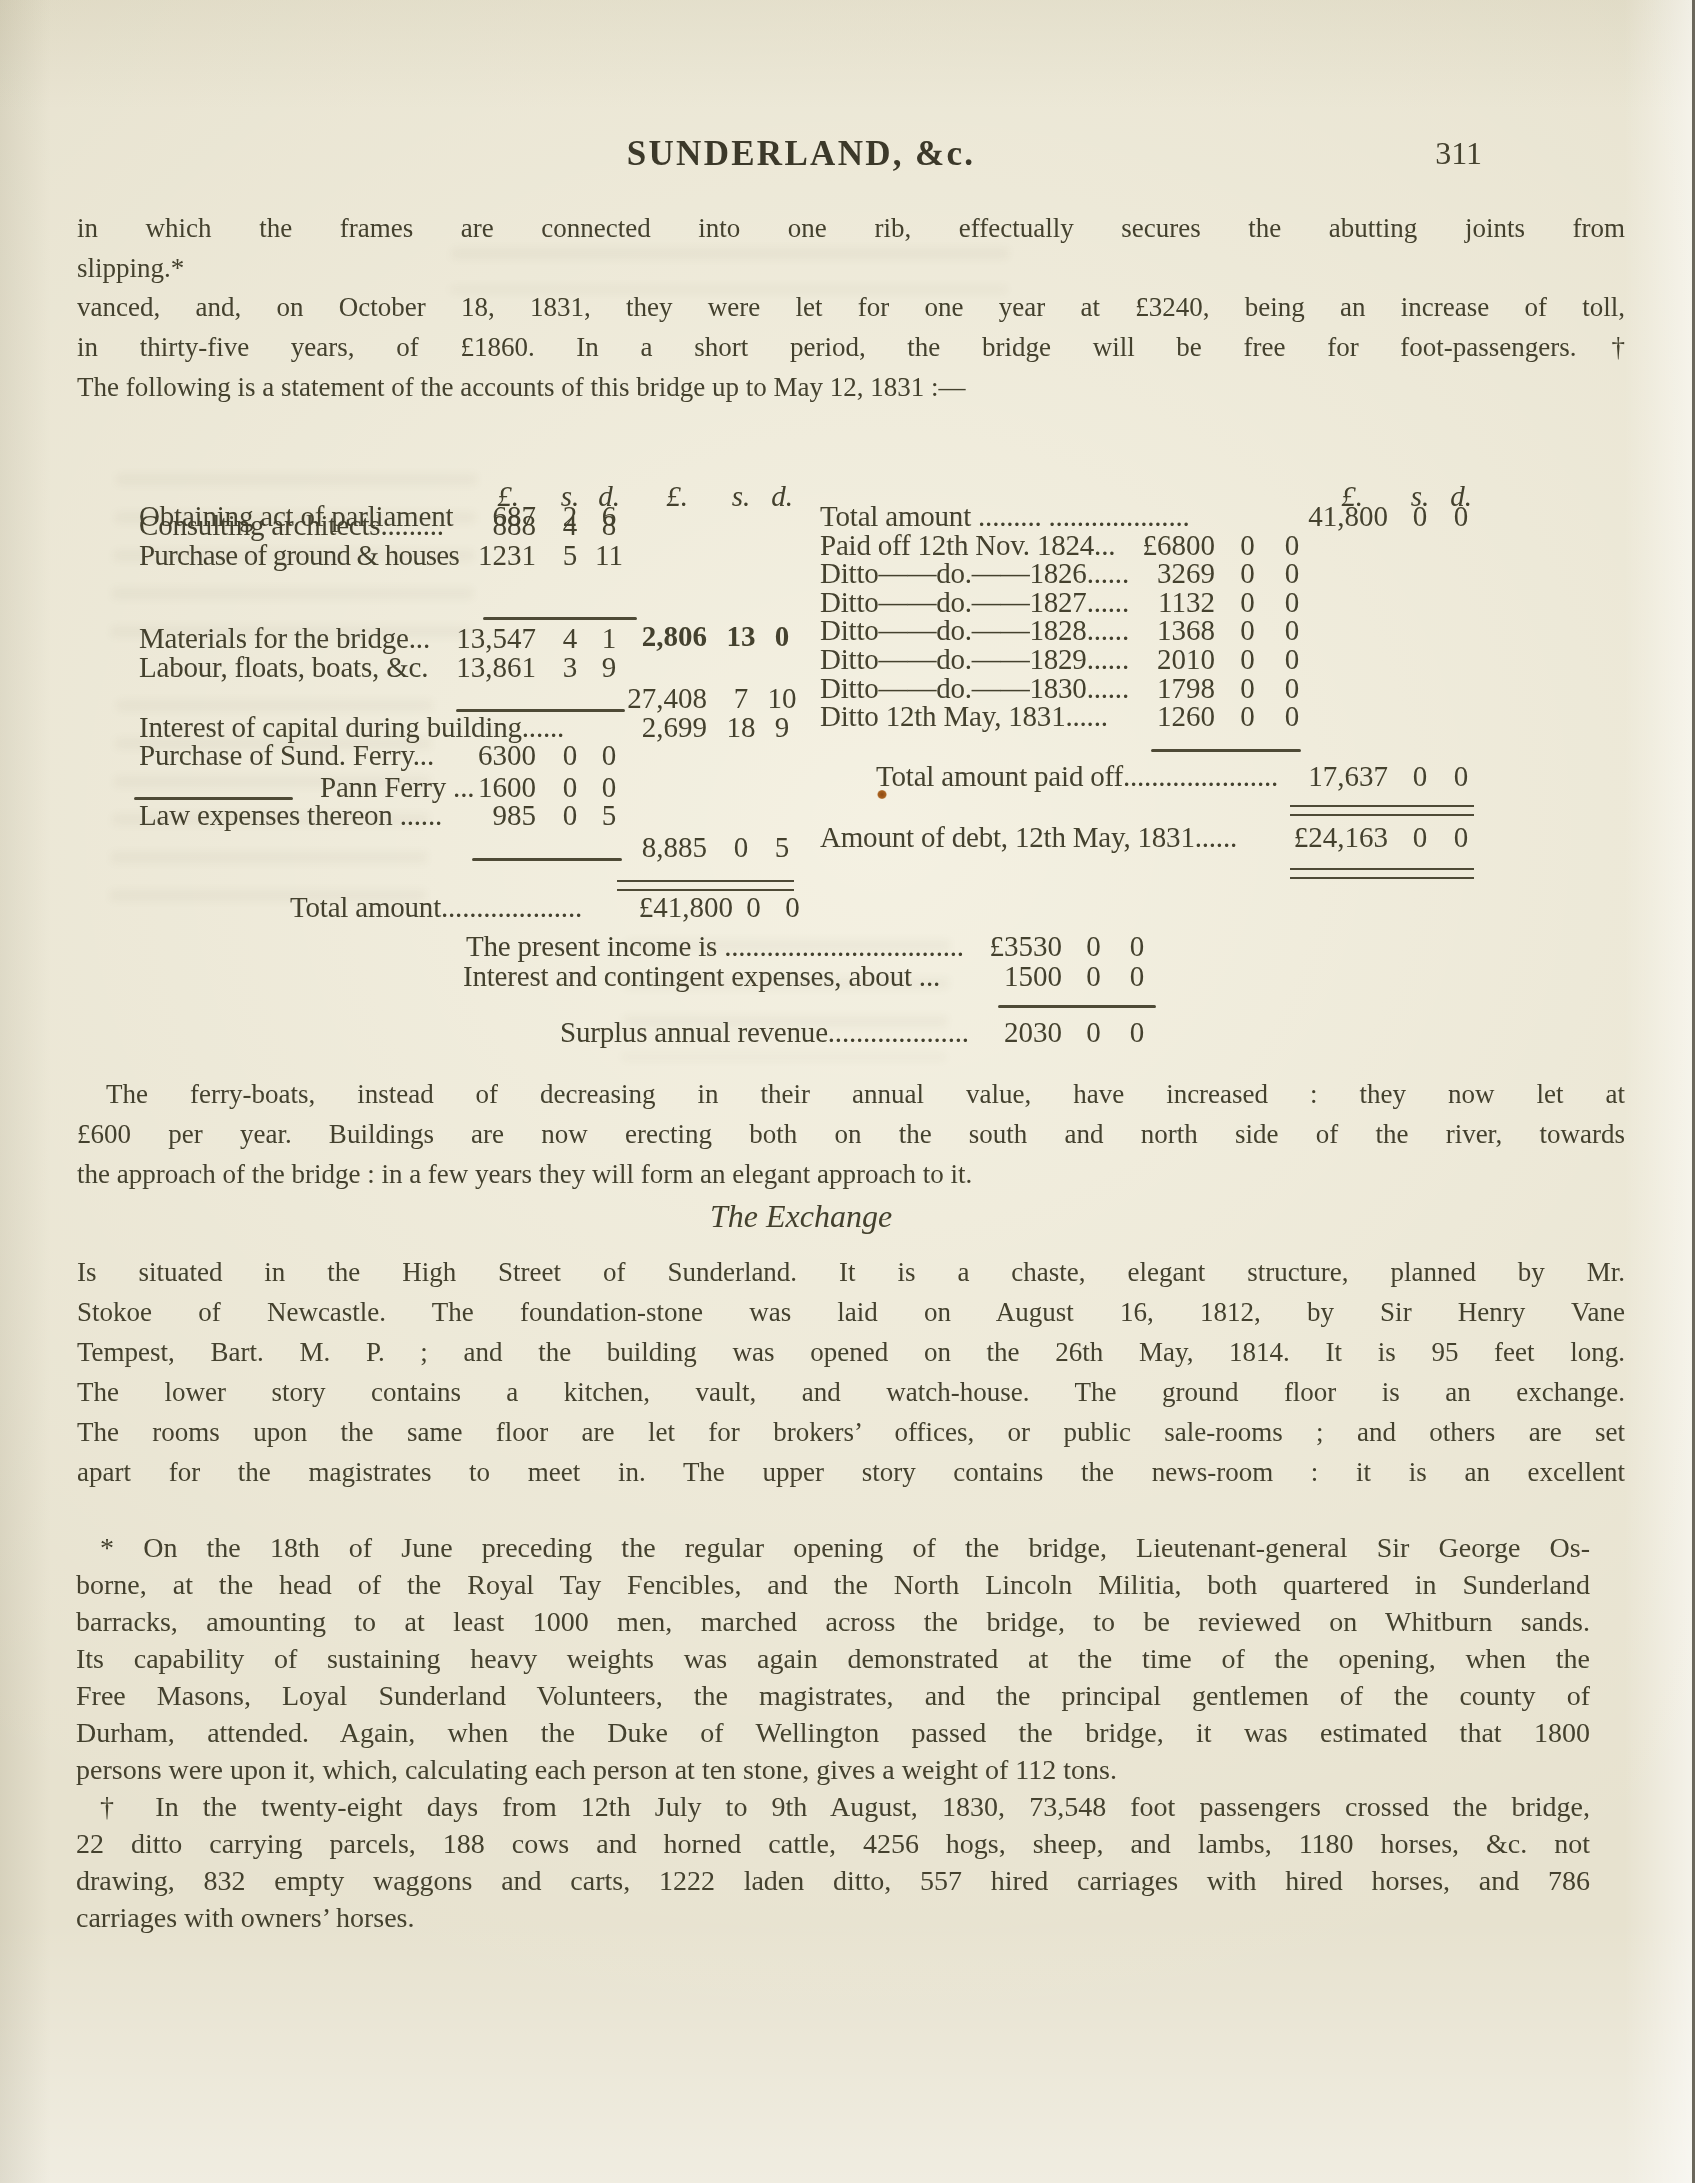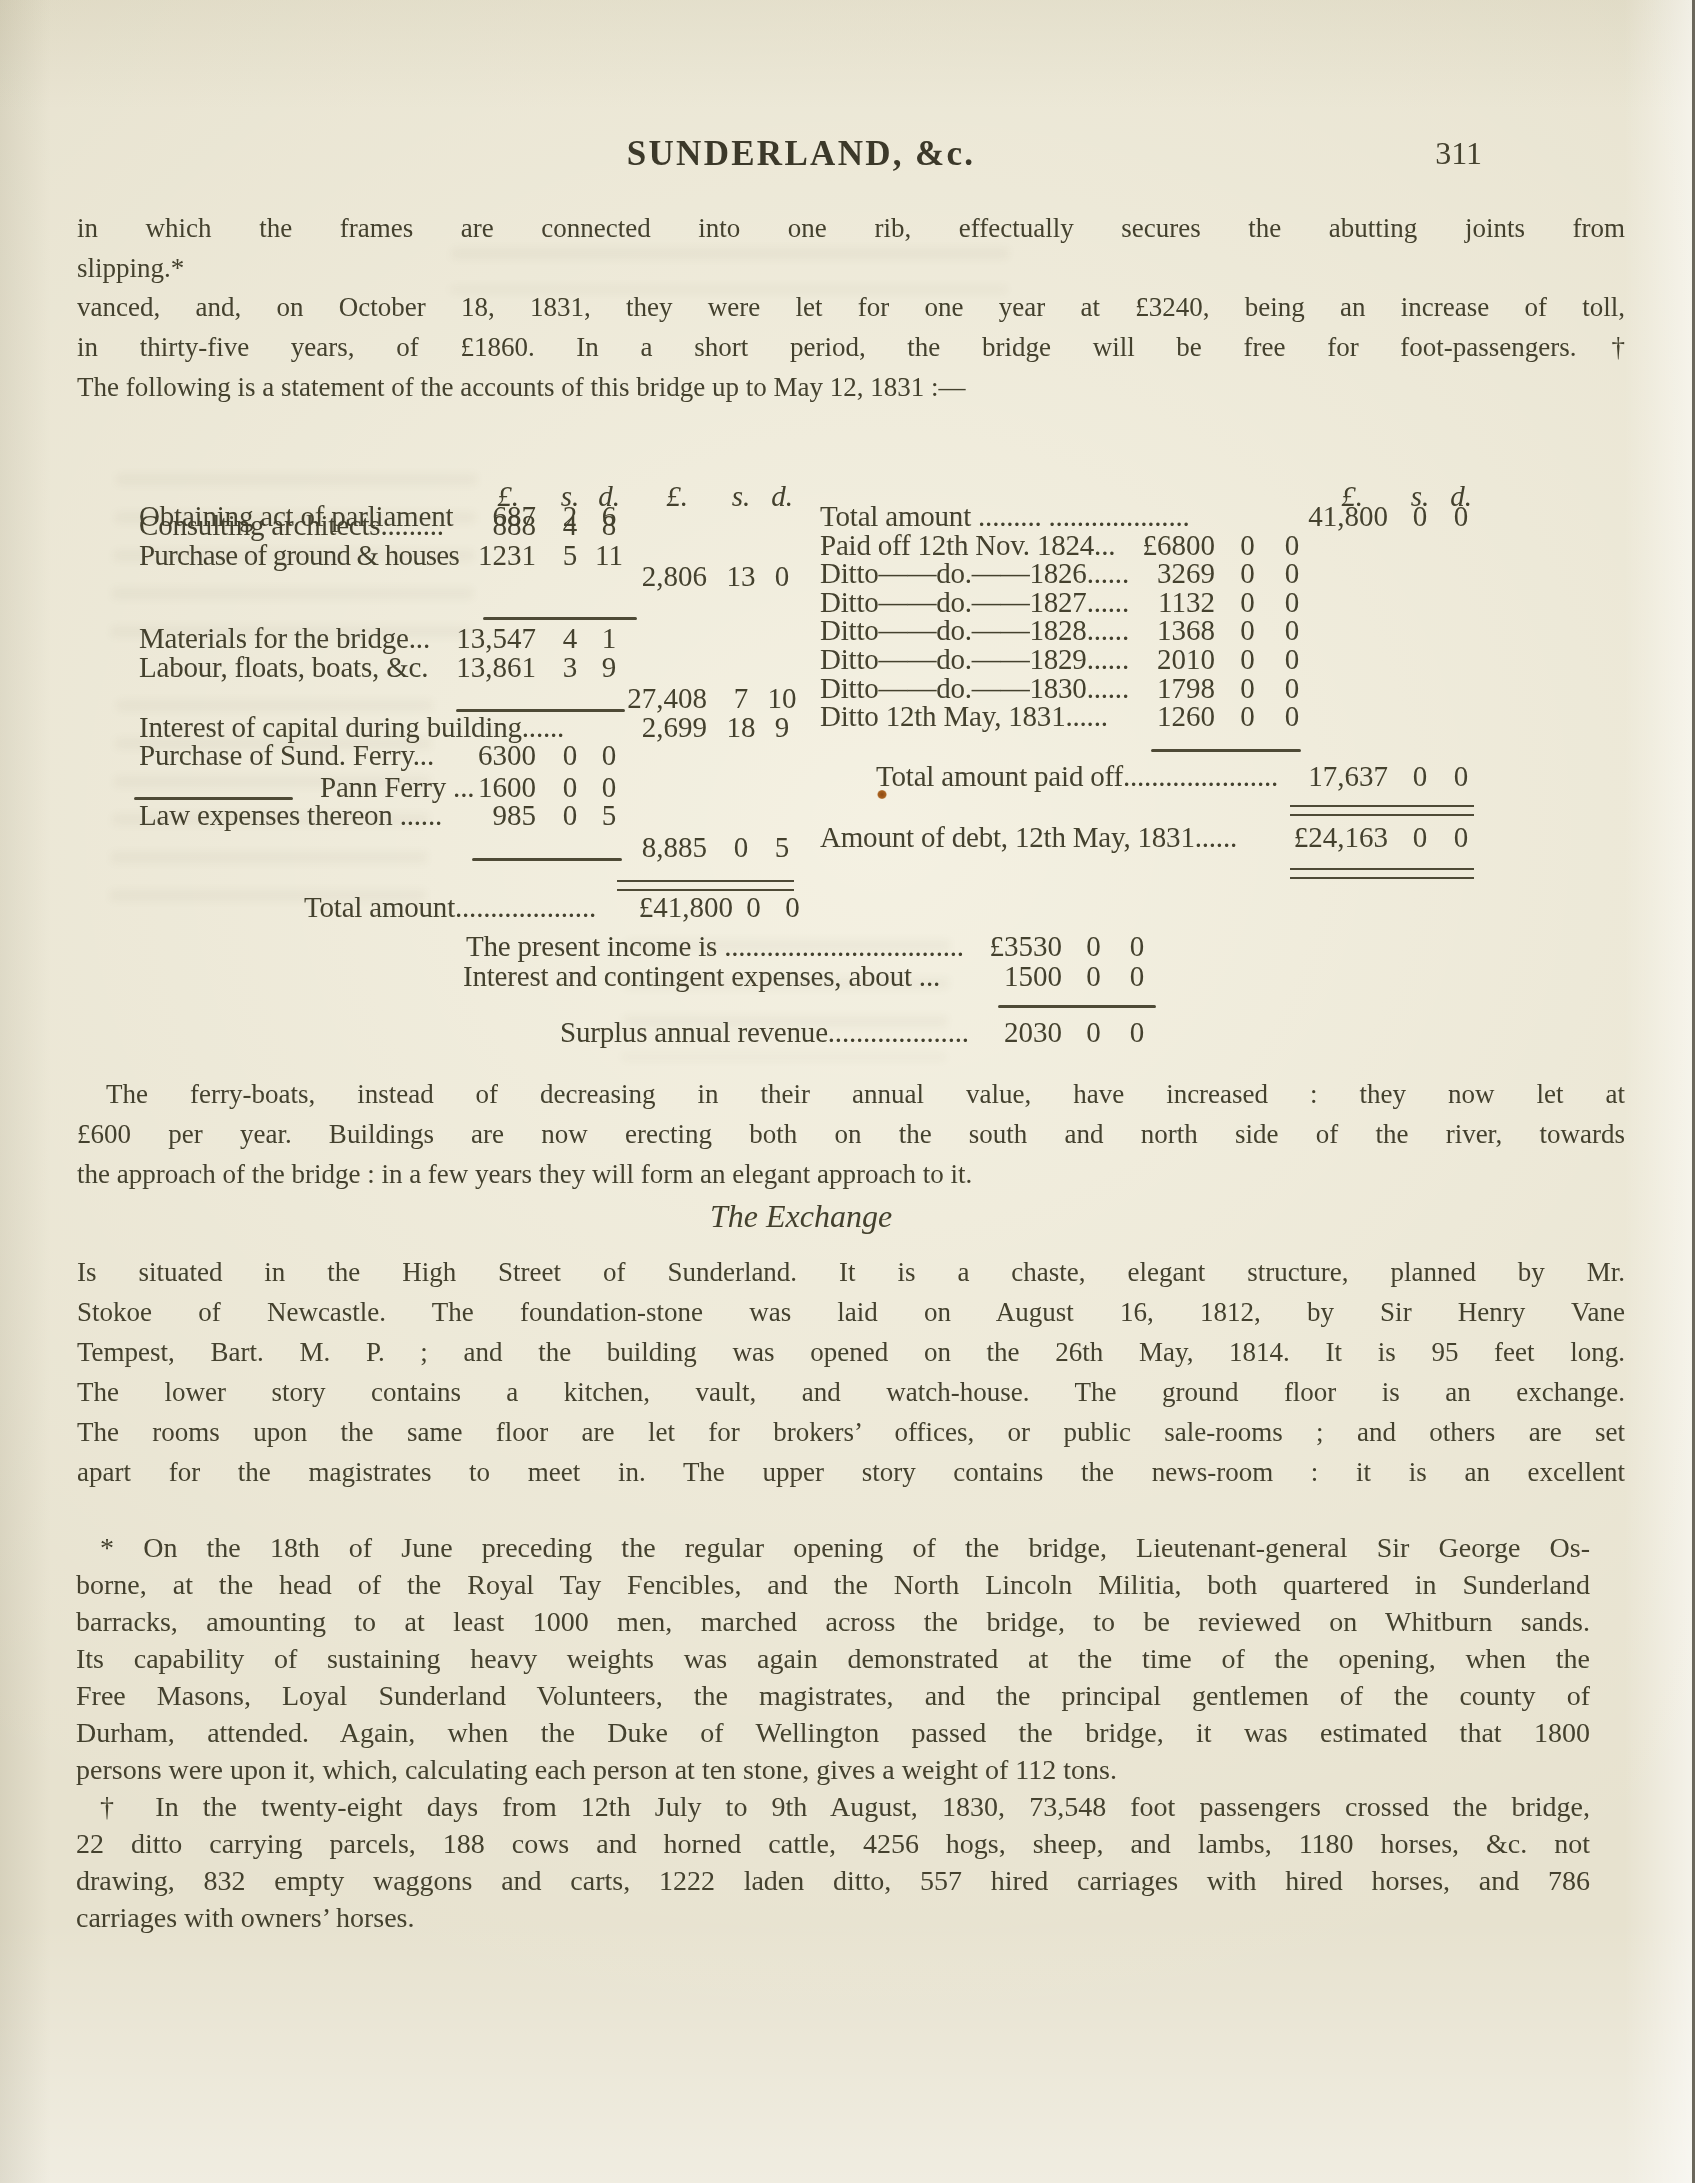--- a/index.html
+++ b/index.html
@@ -95,21 +95,21 @@
       <span class="c s1">4</span>
       <span class="c d1">8</span>
     </div>
     <div class="r" style="top:540px;text-decoration:underline;">
       <span class="lab" style="left:139px;letter-spacing:-0.8px;">Purchase of ground &amp; houses</span>
       <span class="num a1">1231</span>
       <span class="c s1">5</span>
       <span class="c d1">11</span>
     </div>
     <div class="rule" style="left:483px;top:617px;width:154px;"></div>
-    <div class="r" style="top:561px;">
+    <div class="r" style="top:621px;font-weight:bold;">
       <span class="num a2">2,806</span>
       <span class="c s2">13</span>
       <span class="c d2">0</span>
     </div>
     <div class="r" style="top:623px;">
       <span class="lab" style="left:139px;">Materials for the bridge...</span>
       <span class="num a1">13,547</span>
       <span class="c s1">4</span>
       <span class="c d1">1</span>
     </div>
@@ -151,21 +151,21 @@
       <span class="c d1">5</span>
     </div>
     <div class="rule" style="left:472px;top:858px;width:150px;"></div>
     <div class="r" style="top:832px;">
       <span class="num a2">8,885</span>
       <span class="c s2">0</span>
       <span class="c d2">5</span>
     </div>
     <div class="drule" style="left:617px;top:880px;width:177px;"></div>
     <div class="r" style="top:892px;">
-      <span class="lab" style="left:304px;text-align:center;">Total amount....................</span>
+      <span class="lab" style="left:290px;text-align:center;">Total amount....................</span>
       <span class="num a3">£41,800</span>
       <span class="c s3">0</span>
       <span class="c d3">0</span>
     </div>
 
     <div class="r" style="top:501px;">
       <span class="lab" style="left:820px;">Total amount ......... ....................</span>
       <span class="num a5">41,800</span>
       <span class="c s5">0</span>
       <span class="c d5">0</span>

